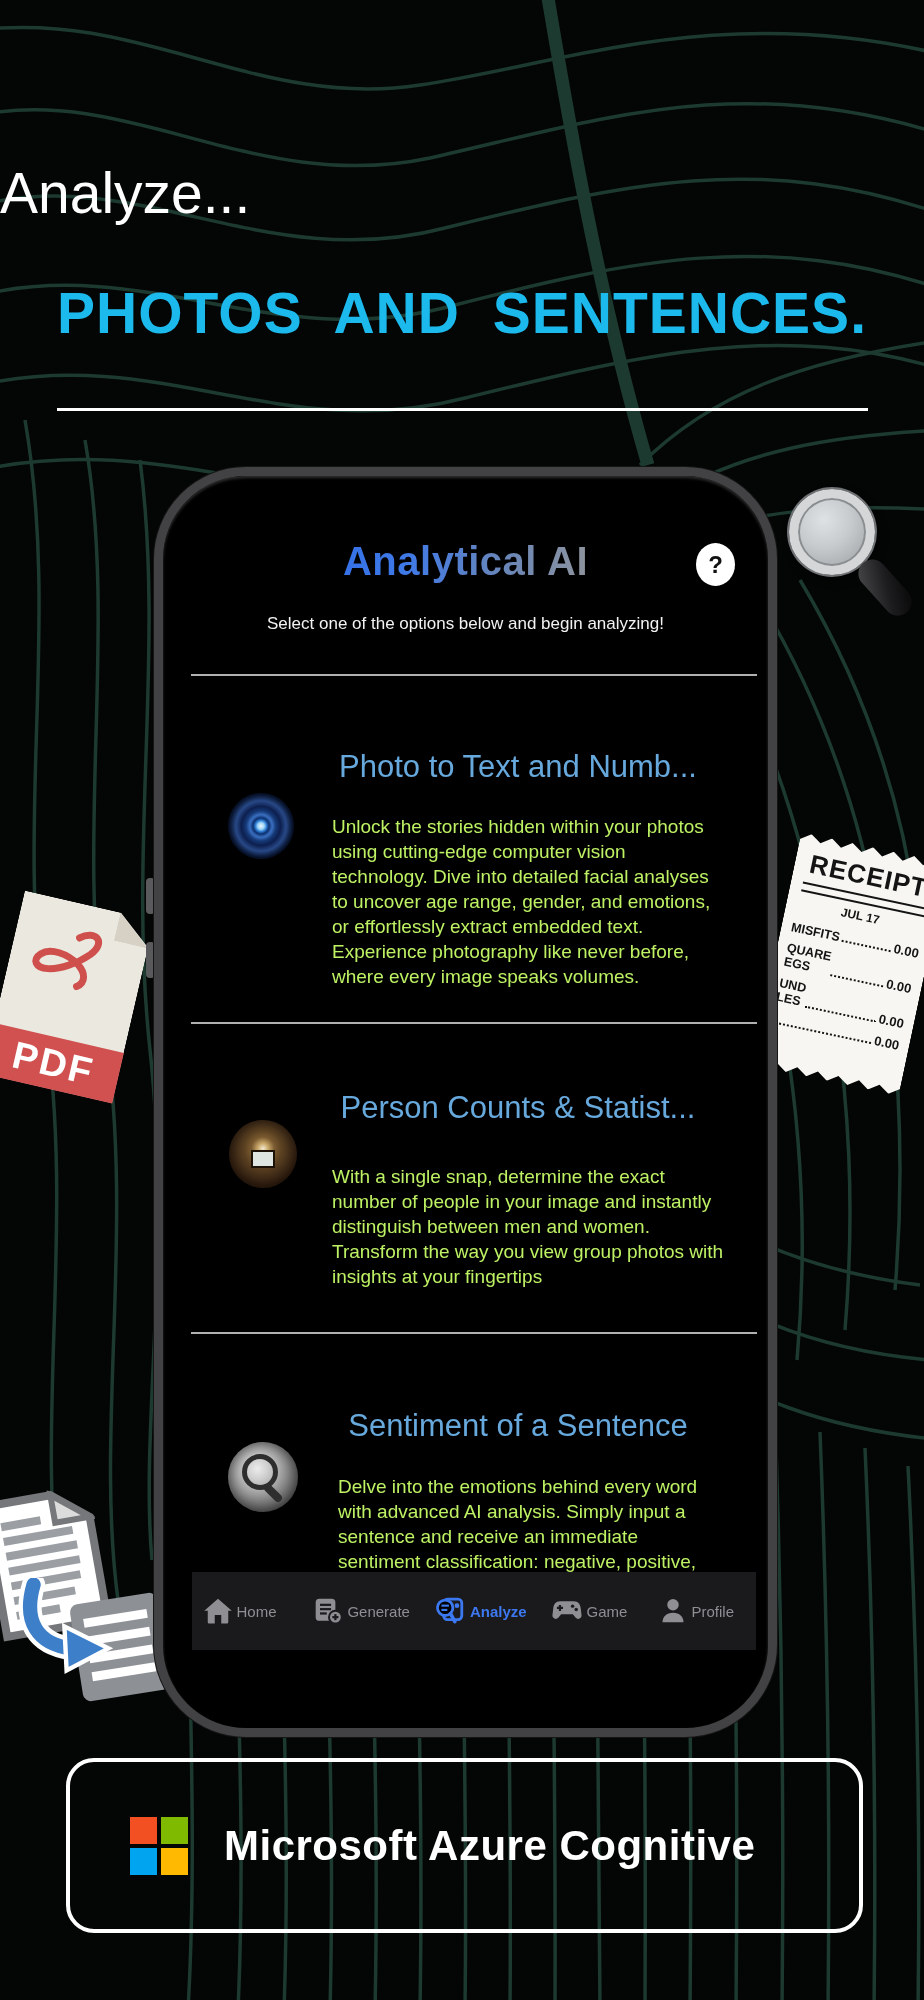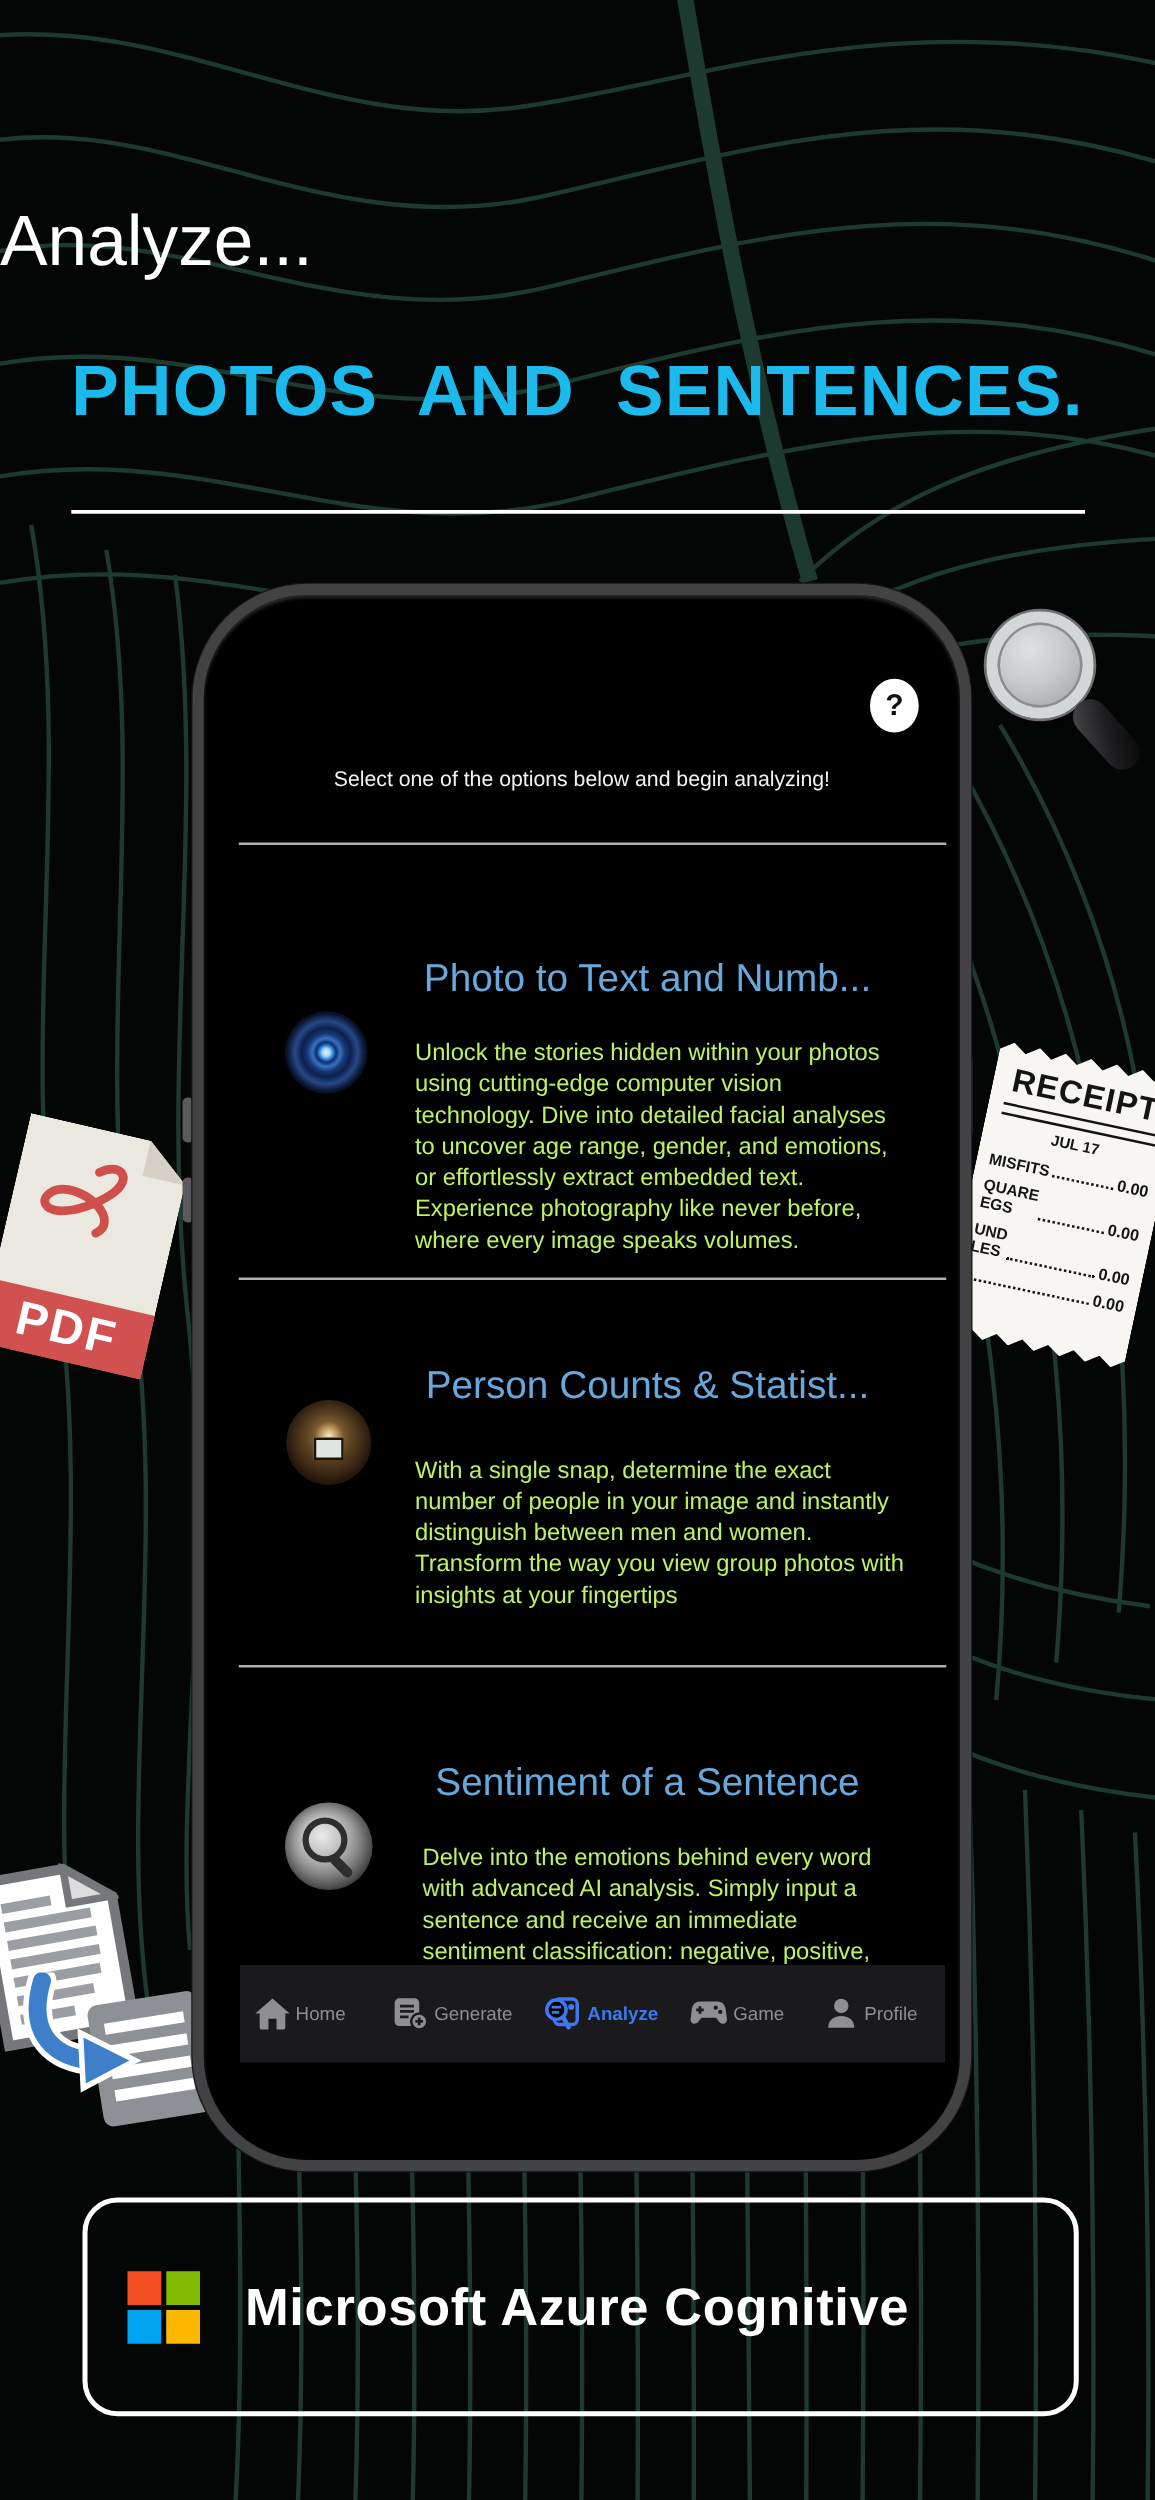--- a/index.html
+++ b/index.html
@@ -31,21 +31,21 @@
              -webkit-background-clip:text;background-clip:text;color:transparent;}
   .help-btn{position:absolute;left:533px;top:67px;width:39px;height:43px;border-radius:50%;
             background:#fff;color:#111;font-size:24px;font-weight:700;display:flex;
             align-items:center;justify-content:center;cursor:pointer;}
   .tagline{position:absolute;top:138px;left:0;width:100%;text-align:center;
            color:#f2f2f2;font-size:17px;}
   .divider{position:absolute;left:28px;width:566px;height:2px;background:#b0b0b0;}
   .d1{top:198px;} .d2{top:546px;} .d3{top:856px;}
 
   .section{position:absolute;left:0;width:100%;}
-  .s1{top:265px;height:240px;margin-top:16px;} .s2{top:608px;height:195px;} .s3{top:925px;height:215px;}
+  .s1{top:265px;height:240px;} .s2{top:608px;height:195px;} .s3{top:925px;height:215px;}
   .sec-title{position:absolute;left:140px;width:430px;text-align:center;
              color:#67a9dd;font-size:31px;font-weight:500;}
   .sec-icon{position:absolute;border-radius:50%;box-shadow:inset 0 0 14px rgba(0,0,0,.55);}
   .icon-eye{left:65px;top:52px;width:66px;height:66px;
     background:radial-gradient(circle at 50% 50%,#eaf6ff 0%,#9fd4f6 7%,#2f7fd6 12%,#0c2f6e 17%,#3a6fc0 24%,#163a78 32%,#0e2050 42%,#2b4f92 54%,#0a1838 68%,#071028 84%,#04081a 100%);}
   .icon-hall{left:66px;top:36px;width:68px;height:68px;
     background:radial-gradient(circle at 50% 42%,#f2ead2 0%,#caa86a 10%,#7a5a30 22%,#5c4222 36%,#46301a 52%,#331f10 70%,#22130a 100%);}
   .icon-hall::after{content:"";position:absolute;left:50%;top:44%;transform:translateX(-50%);
     width:20px;height:14px;background:#dfe6e2;border:2px solid #1d1208;}
   .icon-sent{left:65px;top:41px;width:70px;height:70px;
@@ -97,21 +97,21 @@
        color:#fff;font-size:38px;font-weight:700;letter-spacing:2px;}
   .pdf-logo{position:absolute;left:20px;top:24px;}
 
   .docs{position:absolute;left:-10px;top:1492px;width:210px;height:220px;z-index:2;}
   .doc-white{position:absolute;left:0;top:0;width:112px;height:142px;transform:rotate(-10deg);}
   .doc-gray{position:absolute;left:84px;top:104px;width:92px;height:102px;transform:rotate(-9deg);}
   .doc-arrow{position:absolute;left:26px;top:86px;width:110px;height:110px;}
 
   
   .footer-card{position:absolute;left:66px;top:1758px;width:797px;height:175px;box-sizing:border-box;
-    border:4px solid #fff;border-radius:28px;display:flex;align-items:center;padding-left:32px;z-index:3;}
+    border:4px solid #fff;border-radius:28px;display:flex;align-items:center;padding-left:60px;z-index:3;}
   .ms-logo{display:grid;grid-template-columns:27px 27px;grid-template-rows:27px 27px;gap:4px;}
   .ms-logo div{width:27px;height:27px;}
   .brand-text{margin-left:36px;color:#fff;font-size:42px;font-weight:700;letter-spacing:.5px;}
 </style>
 </head>
 <body>
 
 <div id="stage">
 
   <svg id="bgpattern" width="924" height="2000" viewBox="0 0 924 2000">
@@ -232,20 +232,21 @@
     </svg>
   </div>
 
   <div class="side-btn sb1"></div>
   <div class="side-btn sb2"></div>
   <div class="side-btn sb3"></div>
 
   <div class="phone">
     <div class="screen">
 
+      <div class="app-title">Analytical AI</div>
       <div class="help-btn">?</div>
       <div class="tagline">Select one of the options below and begin analyzing!</div>
 
       <div class="divider d1"></div>
 
       <div class="section s1">
         <div class="sec-title">Photo to Text and Numb...</div>
         <div class="sec-icon icon-eye"></div>
         <div class="sec-desc">Unlock the stories hidden within your photos using cutting-edge computer vision technology. Dive into detailed facial analyses to uncover age range, gender, and emotions, or effortlessly extract embedded text. Experience photography like never before, where every image speaks volumes.</div>
       </div>

